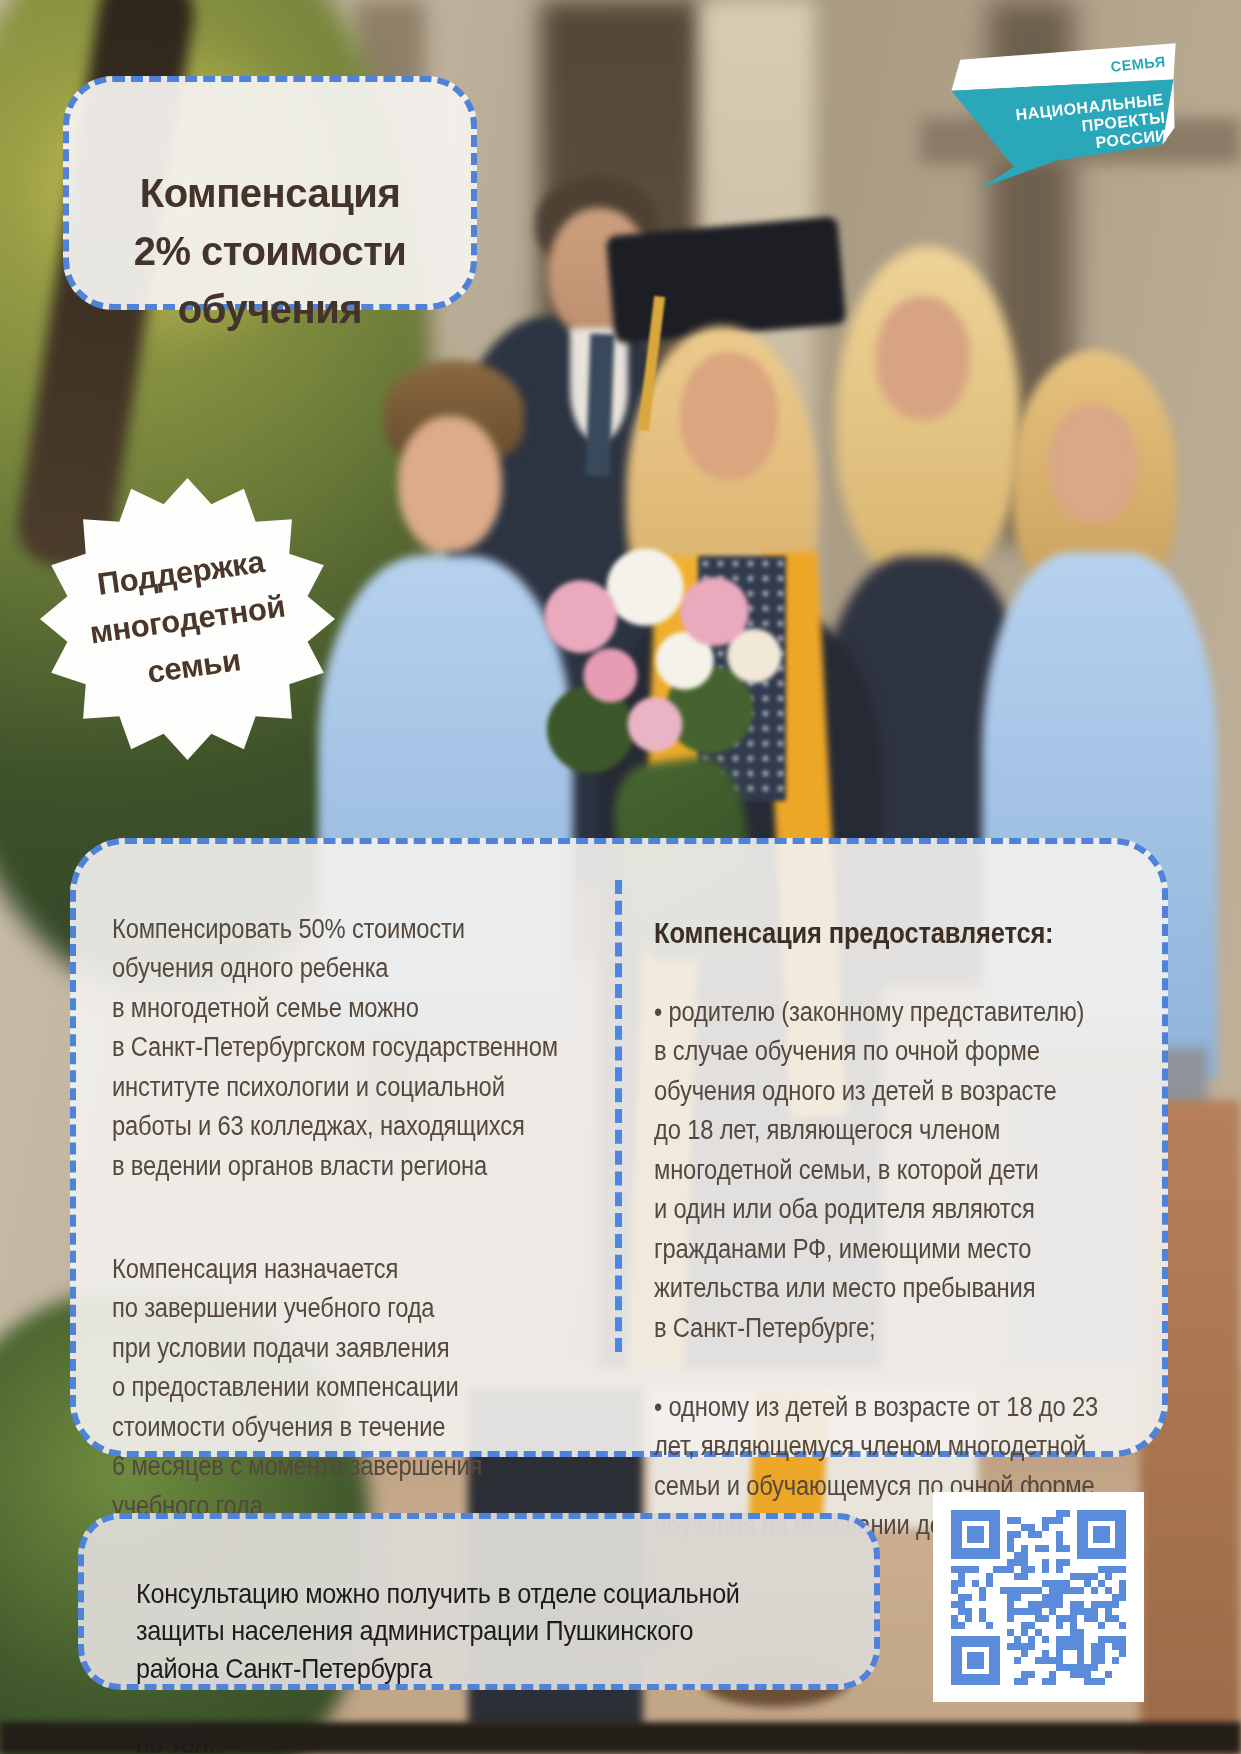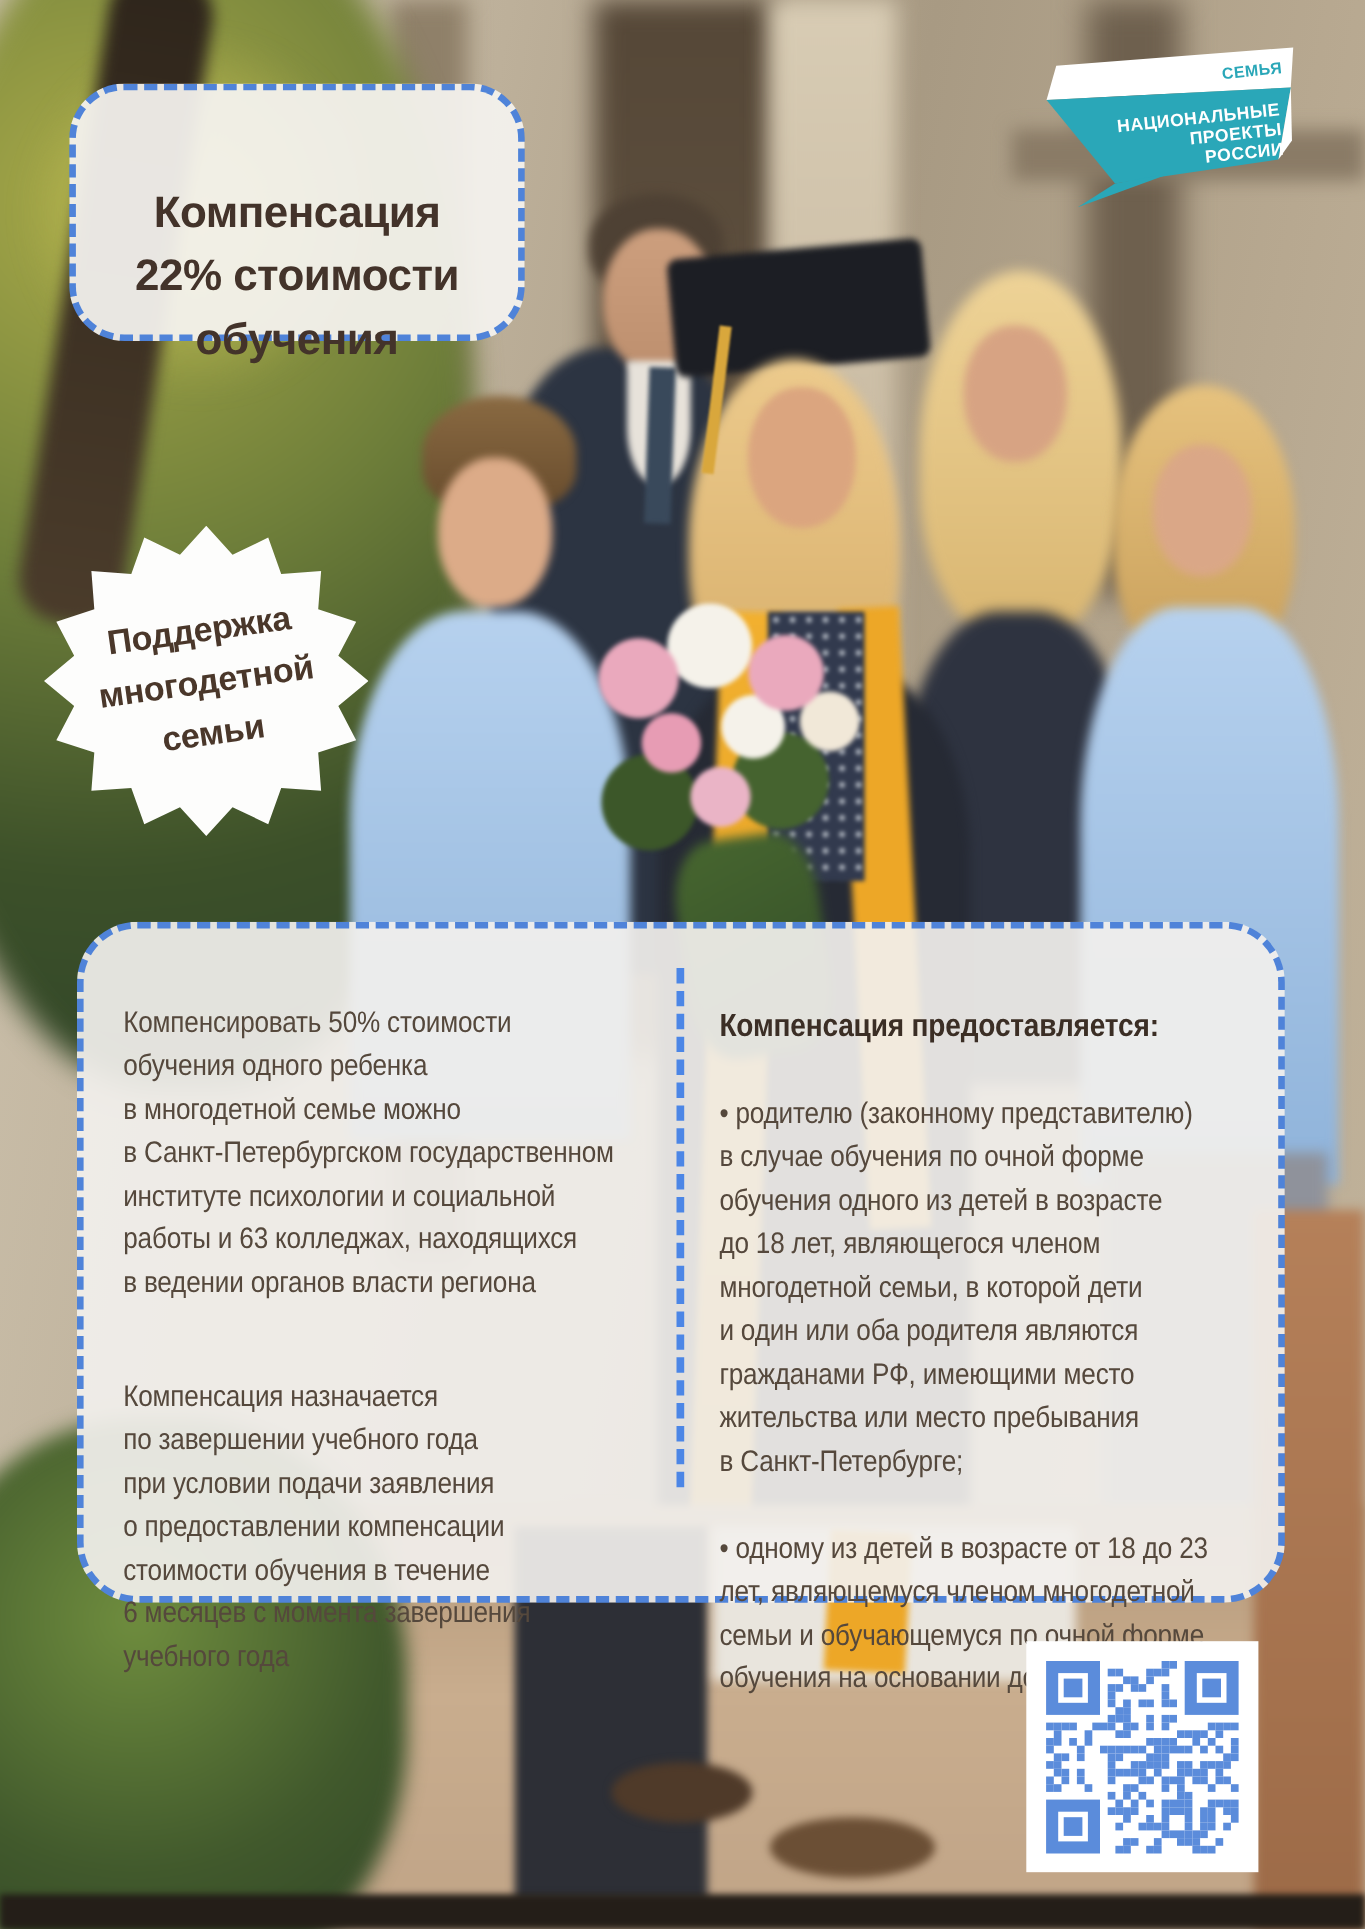--- a/index.html
+++ b/index.html
@@ -110,21 +110,21 @@
     <div class="ph" style="left:556px;top:1602px;width:128px;height:55px;border-radius:50%;background:#4f3a29;filter:blur(4px);"></div>
     <div class="ph" style="left:700px;top:1652px;width:150px;height:55px;border-radius:50%;background:#6b4f35;filter:blur(4px);"></div>
     <div class="ph" style="left:1140px;top:1100px;width:100px;height:654px;background:linear-gradient(#b58059,#9c6a47);filter:blur(5px);"></div>
     <div class="ph" style="left:0;top:1722px;width:1241px;height:32px;background:#241e18;filter:blur(3px);"></div>
   </div>
 
   <div class="ui">
 
     <div class="title-box">
       <div>Компенсация
-22% стоимости
+2% стоимости
 обучения</div>
     </div>
 
     <svg class="logo" viewBox="0 0 260 140">
       <polygon points="40,10 256,16 250,52 28,40" fill="#ffffff"></polygon>
       <polygon points="28,40 250,52 232,116 82,122" fill="#2aa7b8"></polygon>
       <polygon points="82,122 134,118 46,140" fill="#2aa7b8"></polygon>
       <polygon points="232,116 250,52 246,100" fill="#ffffff"></polygon>
       <text x="244" y="38" text-anchor="end" font-size="14.5" fill="#2aa7b8">СЕМЬЯ</text>
       <text x="238" y="76" text-anchor="end" font-size="16" fill="#ffffff">НАЦИОНАЛЬНЫЕ</text>
@@ -167,20 +167,31 @@
 гражданами РФ, имеющими место
 жительства или место пребывания
 в Санкт-Петербурге;</p>
         <p>• одному из детей в возрасте от 18 до 23
 лет, являющемуся членом многодетной
 семьи и обучающемуся по очной форме
 обучения на основании договора</p>
       </div>
     </div>
 
+    <div class="footer-bar">
+      <div class="footer-inner">
+        <span>Консультацию можно получить в отделе социальной
+защиты населения администрации Пушкинского
+района Санкт-Петербурга</span>
+        <div>
+          <span>по тел.: </span>
+          
+        </div>
+      </div>
+    </div>
 
     <div class="qr">
       <div class="qr-grid">
         <div class="qr-finder" style="left:0;top:0;"></div>
         <div class="qr-finder" style="left:126px;top:0;"></div>
         <div class="qr-finder" style="left:0;top:126px;"></div>
       <div class="qr-cell" style="left: 105px; top: 0px;"></div>
           <div class="qr-cell" style="left: 112px; top: 0px;"></div>
           <div class="qr-cell" style="left: 56px; top: 7px;"></div>
           <div class="qr-cell" style="left: 63px; top: 7px;"></div>

